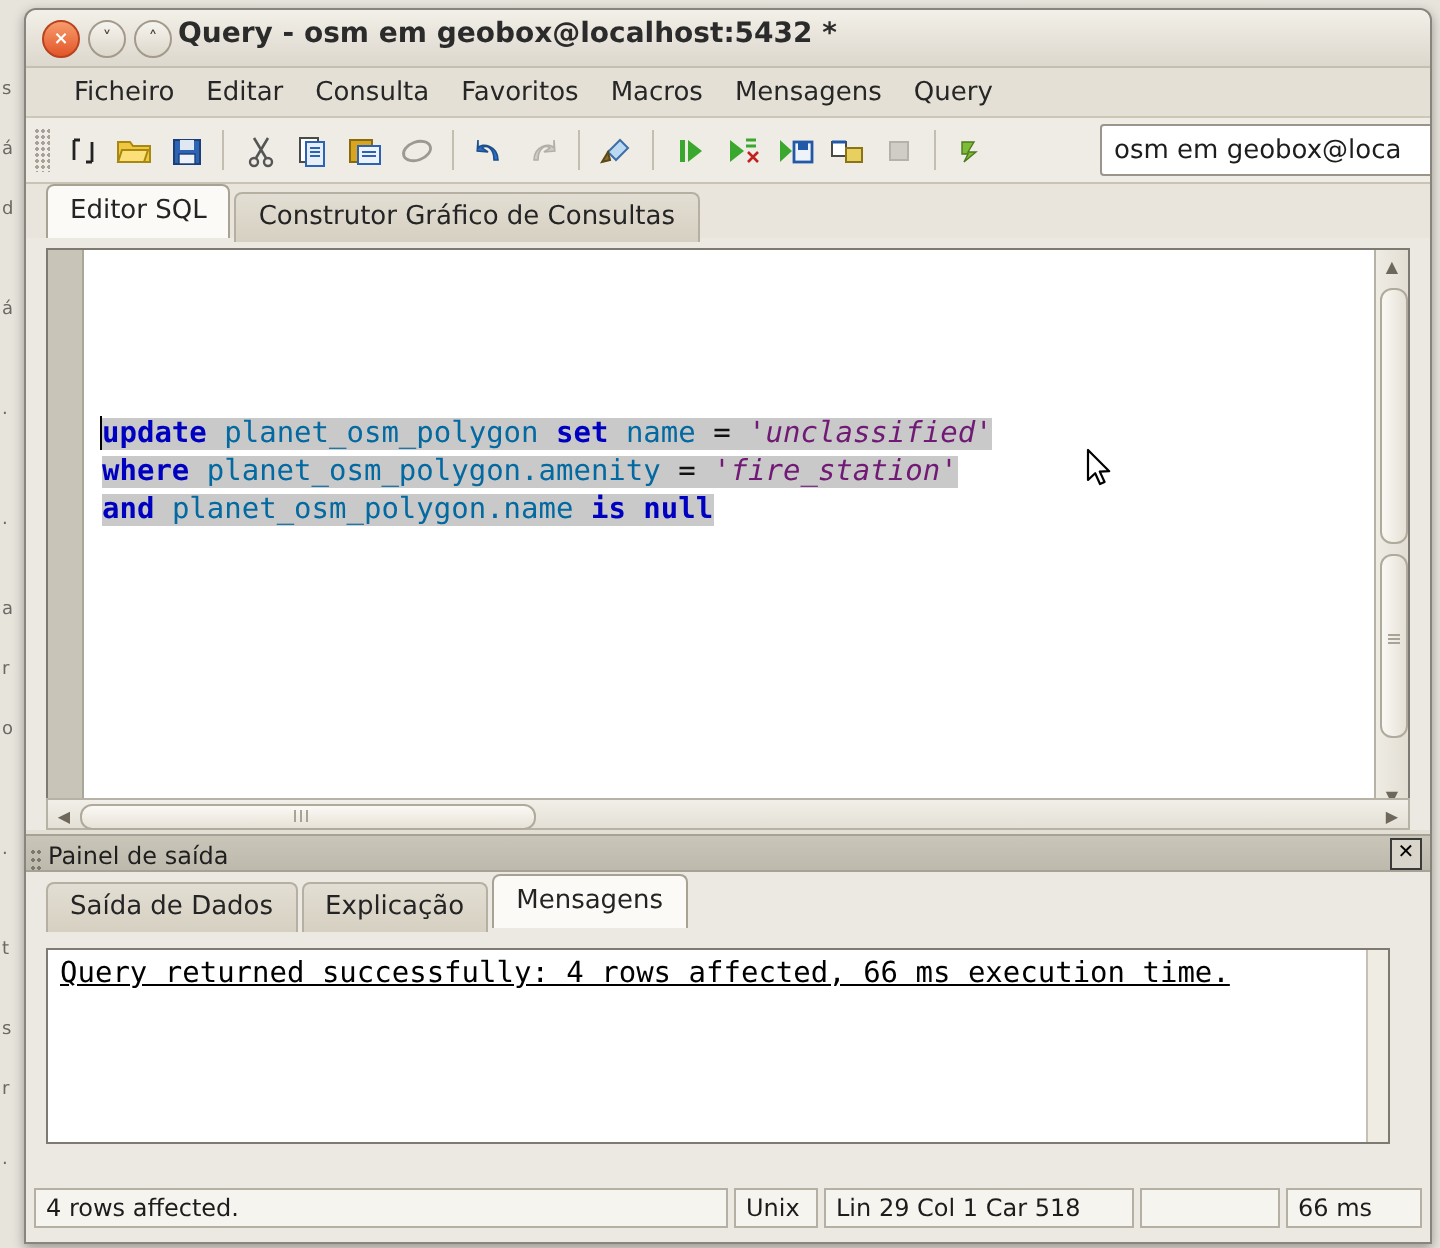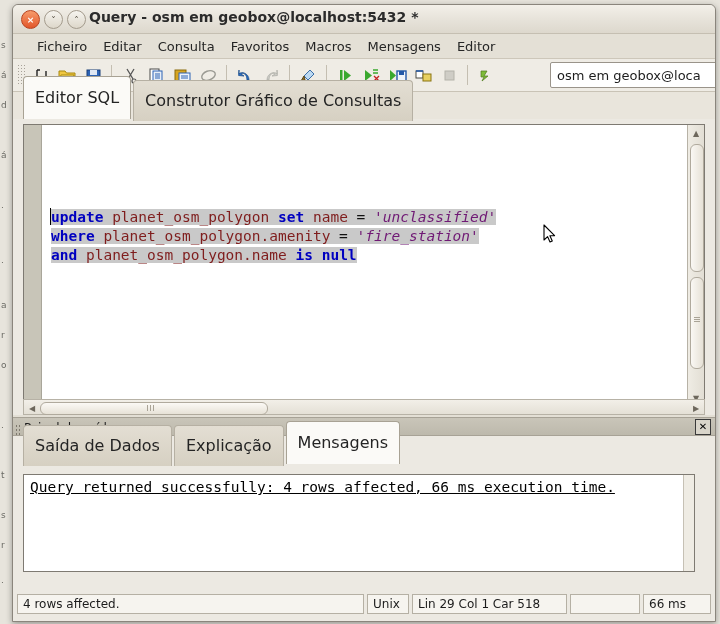--- a/index.html
+++ b/index.html
@@ -61,41 +61,41 @@
   .tbtn svg{display:block;}
   #dbcombo{
     position:absolute;right:-8px;top:3px;width:165px;height:24px;
     background:#fff;border:1px solid #9a948a;border-radius:2px;
     display:flex;align-items:center;padding-left:6px;
     font-size:13px;color:#1d1d1d;white-space:nowrap;overflow:hidden;
   }
   
   #tabstrip{height:27px;background:#e9e5dc;position:relative;padding-left:10px;display:flex;align-items:flex-end;}
   .tab{
-    height:24px;line-height:24px;padding:8px 11px;font-size:16px;color:#242424;
+    height:24px;line-height:24px;padding:0 11px;font-size:13px;color:#242424;
     border:1px solid #b6b0a3;border-bottom:none;border-radius:4px 4px 0 0;
     background:linear-gradient(to bottom,#e3ded3,#d6d0c2);margin-right:2px;position:relative;top:2px;
   }
   .tab.active{background:#fbfaf7;top:0;height:26px;line-height:26px;border-color:#a8a294;z-index:3;}
   
   #editorwrap{
     position:absolute;left:10px;top:119px;width:682px;height:283px;
     border:1px solid #7e7a72;background:#fff;box-sizing:border-box;
   }
   #gutter{position:absolute;left:0;top:0;width:17px;height:100%;background:#c8c5b8;border-right:1px solid #a9a69a;}
   #codearea{position:absolute;left:18px;top:0;right:17px;bottom:0;background:#fff;overflow:hidden;}
   #code{
     position:absolute;left:9px;top:83px;
     font-family:"DejaVu Sans Mono","Liberation Mono",monospace;
     font-size:14.5px;line-height:19px;white-space:pre;
   }
   #code .ln{display:block;}
   #code .sel{background:#c9c9c9;}
   .kw{color:#0000c0;font-weight:bold;}
-  .id{color:#7f1d1d;}
+  .id{color:#0369a1;}
   .str{color:#701a75;font-style:italic;}
   .op{color:#111;}
   #caret{position:absolute;left:8px;top:83px;width:1px;height:17px;background:#000;}
   
   #vscroll{position:absolute;right:0;top:0;width:16px;height:100%;
     background:linear-gradient(to right,#efece4,#e2ded4);border-left:1px solid #b7b2a6;}
   .sarrow{width:16px;height:16px;display:flex;align-items:center;justify-content:center;color:#6d675c;font-size:8px;}
   .vthumb{position:absolute;left:2px;width:12px;border:1px solid #b0aa9d;border-radius:6px;
     background:linear-gradient(to right,#faf8f4,#e6e1d6);}
   .thumbgrip{position:absolute;left:3px;width:6px;height:6px;
@@ -180,21 +180,21 @@
     <div id="wintitle">Query - osm em geobox@localhost:5432 *</div>
   </div>
 
   <div id="menubar">
     <div class="menuitem">Ficheiro</div>
     <div class="menuitem">Editar</div>
     <div class="menuitem">Consulta</div>
     <div class="menuitem">Favoritos</div>
     <div class="menuitem">Macros</div>
     <div class="menuitem">Mensagens</div>
-    <div class="menuitem">Editor</div>
+    <div class="menuitem">Query</div>
   </div>
 
   <div id="toolbar">
     <div class="grip"></div>
 
     <div class="tbtn">
       <svg width="17" height="17" viewBox="0 0 17 17">
         <path d="M4 3 L4 13" stroke="#222" stroke-width="1.4" fill="none"></path>
         <path d="M4 3 L7 3" stroke="#222" stroke-width="1.4" fill="none"></path>
         <path d="M13 4 L13 14" stroke="#222" stroke-width="1.4" fill="none"></path>

